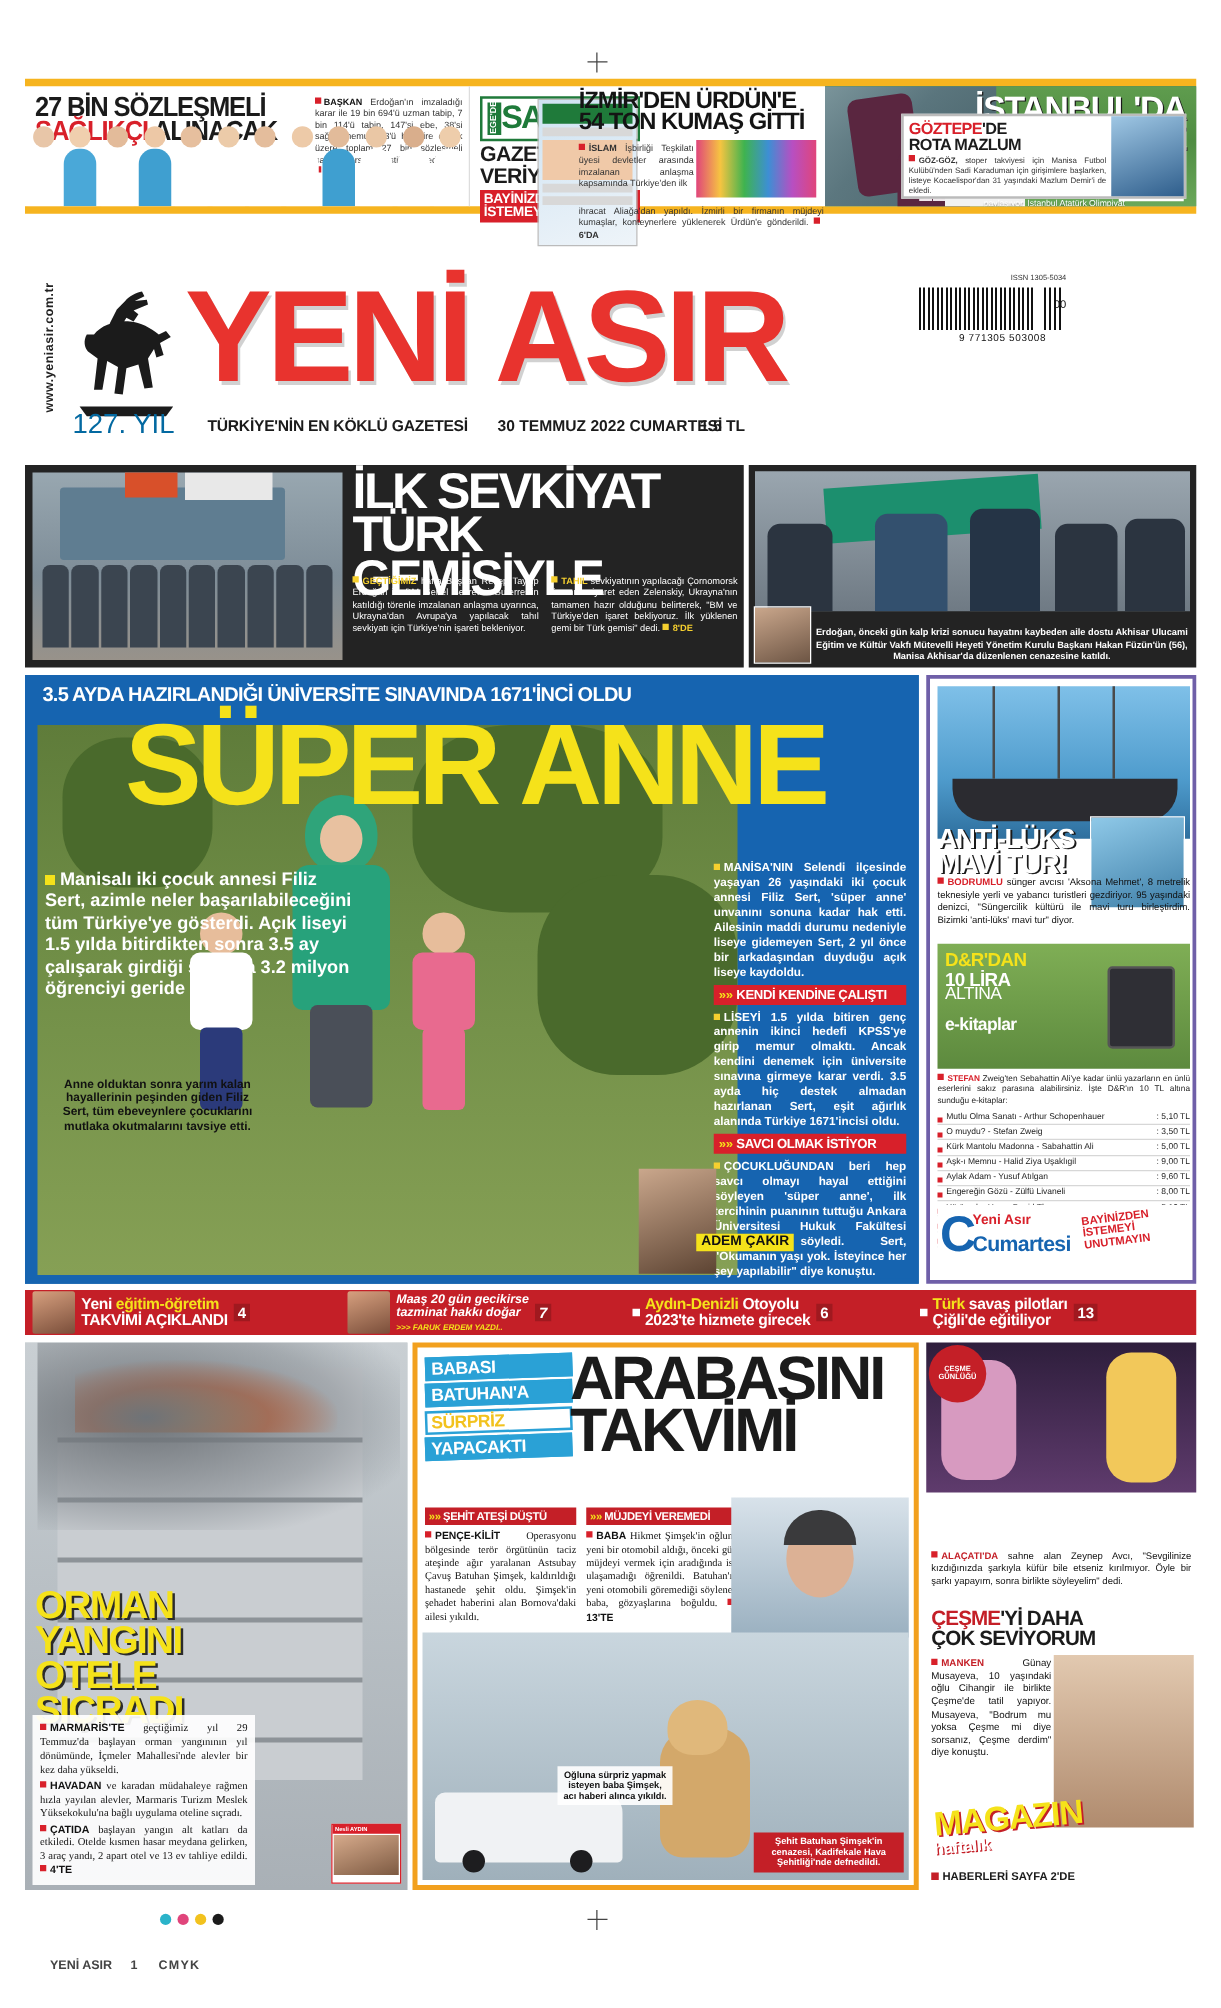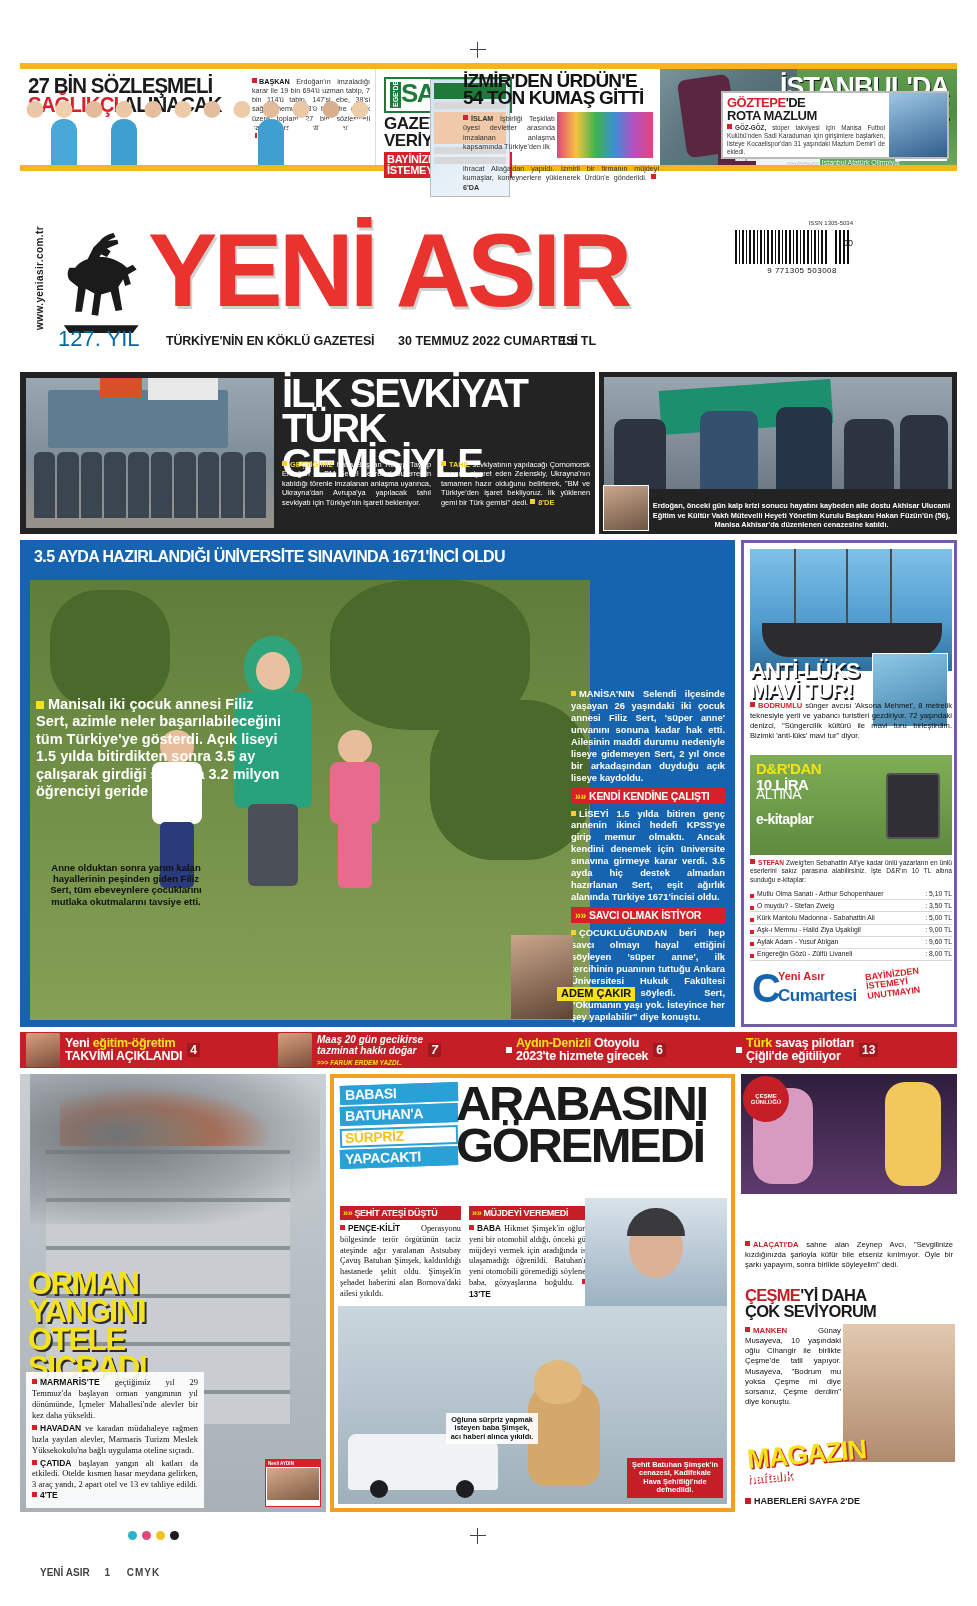--- a/index.html
+++ b/index.html
@@ -267,21 +267,21 @@
   .ar-photo .head{position:absolute;left:44px;top:18px;width:54px;height:62px;background:#dcb195;border-radius:50%;}
   .ar-photo .hair{position:absolute;left:42px;top:10px;width:58px;height:28px;background:#3a3a3c;border-radius:28px 28px 0 0;}
   .ar-bottom{position:absolute;left:4px;bottom:4px;right:4px;height:198px;
     background:linear-gradient(180deg,#c9d6de,#9fb0bb);overflow:hidden;}
   .car{position:absolute;left:10px;bottom:14px;width:150px;height:56px;background:#f0f2f4;border-radius:8px 16px 4px 4px;}
   .car .w{position:absolute;bottom:-8px;width:18px;height:18px;border-radius:50%;background:#1d1d1f;}
   .dog{position:absolute;left:190px;bottom:18px;width:72px;height:104px;background:#d3a86a;border-radius:28px 28px 18px 18px;}
   .dog .hd{position:absolute;left:6px;top:-22px;width:48px;height:44px;background:#e0b87b;border-radius:50% 50% 42% 42%;}
   .ar-cap1{position:absolute;left:108px;bottom:60px;width:92px;background:rgba(255,255,255,.9);
     font-size:7.4px;font-weight:900;line-height:1.14;padding:3px;color:#111;text-align:center;}
-  .ar-cap2{position:absolute;right:4px;bottom:6px;width:96px;background:#c41f27;color:#fff;
+  .ar-cap2{position:absolute;right:4px;bottom:6px;width:120px;background:#c41f27;color:#fff;
     font-size:7.4px;font-weight:900;line-height:1.15;padding:3px;text-align:center;}
 
   
   .rcol{position:absolute;left:741px;top:1074px;width:216px;height:438px;background:#fff;}
   .ze-photo{position:absolute;left:0;top:0;width:216px;height:120px;
     background:linear-gradient(180deg,#2e1e3c,#5f3b6d);overflow:hidden;}
   .ze-photo .spot{position:absolute;left:12px;top:14px;width:60px;height:96px;background:#d79ac0;border-radius:20px;}
   .ze-photo .spot2{position:absolute;right:16px;top:8px;width:56px;height:104px;background:#f2c85a;border-radius:20px;}
   .cesme-badge{position:absolute;left:2px;top:2px;width:46px;height:46px;border-radius:50%;
     background:#c41f27;color:#fff;font-size:6px;font-weight:900;display:flex;align-items:center;
@@ -538,20 +538,21 @@
           <span class="lg"></span>
         </div>
       <div class="kid right">
           <span class="h"></span>
           <span class="t"></span>
           <span class="lg"></span>
         </div>
       <div class="bubble">Anne olduktan sonra yarım kalan hayallerinin peşinden giden Filiz Sert, tüm ebeveynlere çocuklarını mutlaka okutmalarını tavsiye etti.</div>
     </div>
 
+    <div class="anne-title">SÜPER ANNE</div>
 
     <div class="anne-left">
       <span class="sq"></span><span>Manisalı iki çocuk annesi Filiz Sert, azimle neler başarılabileceğini tüm Türkiye'ye gösterdi. Açık liseyi 1.5 yılda bitirdikten sonra 3.5 ay çalışarak girdiği sınavda 3.2 milyon öğrenciyi geride bıraktı</span>
     </div>
 
     <div class="anne-right">
       <p><span class="sq-y"></span><b>MANİSA'NIN</b><span> Selendi ilçesinde yaşayan 26 yaşındaki iki çocuk annesi Filiz Sert, 'süper anne' unvanını sonuna kadar hak etti. Ailesinin maddi durumu nedeniyle liseye gidemeyen Sert, 2 yıl önce bir arkadaşından duyduğu açık liseye kaydoldu.</span></p>
       <div class="subbar"><span class="ch">»»</span><span>KENDİ KENDİNE ÇALIŞTI</span></div>
       <p><span class="sq-y"></span><b>LİSEYİ</b><span> 1.5 yılda bitiren genç annenin ikinci hedefi KPSS'ye girip memur olmaktı. Ancak kendini denemek için üniversite sınavına girmeye karar verdi. 3.5 ayda hiç destek almadan hazırlanan Sert, eşit ağırlık alanında Türkiye 1671'incisi oldu.</span></p>
       <div class="subbar"><span class="ch">»»</span><span>SAVCI OLMAK İSTİYOR</span></div>
@@ -567,21 +568,21 @@
       <span class="mast" style="left:44px;height:84px;"></span>
       <span class="mast" style="left:96px;height:96px;"></span>
       <span class="mast" style="left:140px;height:78px;"></span>
     </div>
     <div class="h-anti">
       <div>ANTİ-LÜKS</div>
       <div>MAVİ TUR!</div>
     </div>
     <div class="anti-inset"></div>
     <div class="anti-txt">
-      <span class="sq-r"></span><b>BODRUMLU</b><span> sünger avcısı 'Aksona Mehmet', 8 metrelik teknesiyle yerli ve yabancı turistleri gezdiriyor. 72 yaşındaki denizci, "Süngercilik kültürü ile mavi turu birleştirdim. Bizimki 'anti-lüks' mavi tur" diyor.</span>
+      <span class="sq-r"></span><b>BODRUMLU</b><span> sünger avcısı 'Aksona Mehmet', 8 metrelik teknesiyle yerli ve yabancı turistleri gezdiriyor. 95 yaşındaki denizci, "Süngercilik kültürü ile mavi turu birleştirdim. Bizimki 'anti-lüks' mavi tur" diyor.</span>
     </div>
 
     <div class="dr">
       <div class="h1">D&amp;R'DAN</div>
       <div class="h2">10 LİRA</div>
       <div class="h3">ALTINA</div>
       <div class="h4">e-kitaplar</div>
       <div class="tab"></div>
     </div>
 
@@ -713,21 +714,21 @@
 
   <div class="araba">
     <div class="ar-tags">
       <span class="ar-tag blue">BABASI</span>
       <span class="ar-tag blue">BATUHAN'A</span>
       <span class="ar-tag yellow">SÜRPRİZ</span>
       <span class="ar-tag blue">YAPACAKTI</span>
     </div>
     <div class="h-araba">
       <div>ARABASINI</div>
-      <div>GÖREMEDİ</div>
+      <div>TAKVİMİ</div>
     </div>
     <div class="ar-cols">
       <div class="ar-col">
         <div class="ar-sub"><span class="ch">»»</span><span>ŞEHİT ATEŞİ DÜŞTÜ</span></div>
         <p><span class="sq-r"></span><b>PENÇE-KİLİT</b><span> Operasyonu bölgesinde terör örgütünün taciz ateşinde ağır yaralanan Astsubay Çavuş Batuhan Şimşek, kaldırıldığı hastanede şehit oldu. Şimşek'in şehadet haberini alan Bornova'daki ailesi yıkıldı.</span></p>
       </div>
       <div class="ar-col">
         <div class="ar-sub"><span class="ch">»»</span><span>MÜJDEYİ VEREMEDİ</span></div>
         <p><span class="sq-r"></span><b>BABA</b><span> Hikmet Şimşek'in oğluna yeni bir otomobil aldığı, önceki gün müjdeyi vermek için aradığında ise ulaşamadığı öğrenildi. Batuhan'ın yeni otomobili göremediği söylenen baba, gözyaşlarına boğuldu.</span>
         <span class="sq-r"></span><b>13'TE</b></p>

